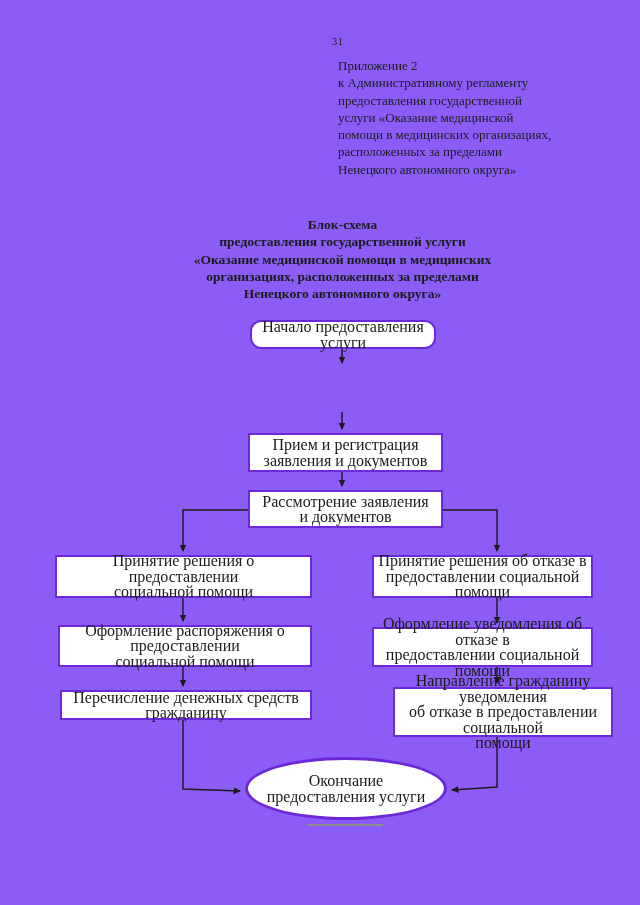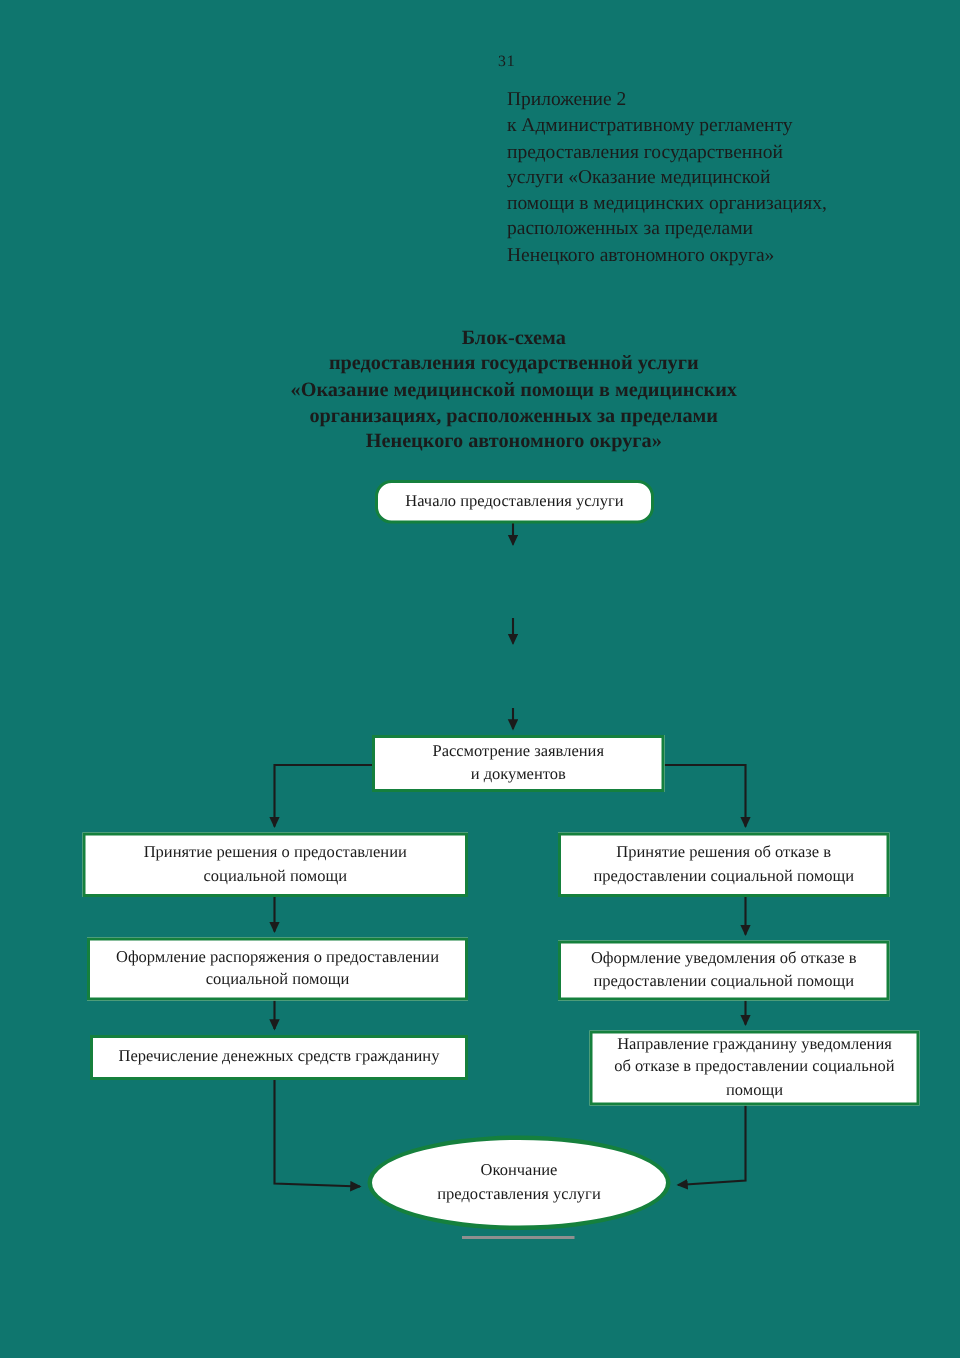--- a/index.html
+++ b/index.html
@@ -1,30 +1,30 @@
 <!DOCTYPE html>
 <html lang="ru"><head>
 <meta charset="utf-8">
 <style>
   html,body{margin:0;padding:0;background:#e9e9e9;}
   .page{
-    position:relative;width:640px;height:905px;background:#0f766e;
+    position:relative;width:640px;height:905px;background:#8b5cf6;
     font-family:"Liberation Serif","DejaVu Serif",serif;color:#1b1b1b;
     overflow:hidden;margin:0 auto;
   }
   *{box-sizing:border-box;}
   .page-number{position:absolute;left:332px;top:36px;font-size:10.5px;letter-spacing:.5px;}
   .appendix{position:absolute;left:338px;top:57px;width:250px;
     font-size:13px;line-height:17.3px;white-space:pre-line;text-align:left;}
   .doc-title{position:absolute;left:90px;top:216px;width:505px;
     font-size:13.5px;font-weight:bold;line-height:17.3px;white-space:pre-line;text-align:center;}
   .node{
     position:absolute;display:flex;align-items:center;justify-content:center;
-    border:2px solid #15803d;background:#ffffff;text-align:center;
-    font-size:11px;line-height:15.5px;padding:1px 4px;
+    border:2px solid #6d28d9;background:#ffffff;text-align:center;
+    font-size:16px;line-height:15.5px;padding:1px 4px;
   }
   .node .lbl{white-space:pre-line;display:block;width:100%;}
   .terminator{border-radius:11px;border-width:2.5px;}
   .oval{border-radius:50%;border-width:3px;}
   
   .n-start{left:250px;top:320px;width:186px;height:29px;}
   .n-submission{left:242px;top:367px;width:201px;height:45px;}
   .n-registration{left:248px;top:433px;width:195px;height:39px;}
   .n-review{left:248px;top:490px;width:195px;height:38px;}
   .n-approve-decision{left:55px;top:555px;width:257px;height:43px;}
@@ -77,20 +77,24 @@
       <path d="M183,720 L183,789 L240,791" marker-end="url(#arr)"></path>
       <path d="M497,737 L497,787 L452,790" marker-end="url(#arr)"></path>
     </g>
   </svg>
 
   <div class="node terminator n-start">
     <span class="lbl">Начало предоставления услуги</span>
   </div>
 
 
+  <div class="node n-registration">
+    <span class="lbl">Прием и регистрация
+заявления и документов</span>
+  </div>
 
   <div class="node n-review">
     <span class="lbl">Рассмотрение заявления
 и документов</span>
   </div>
 
   <div class="node n-approve-decision">
     <span class="lbl">Принятие решения о предоставлении
 социальной помощи</span>
   </div>

